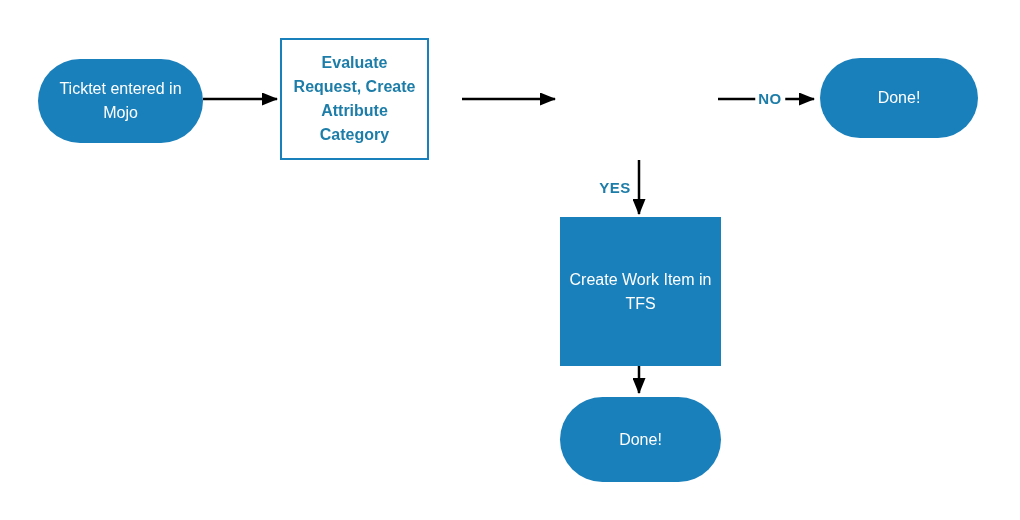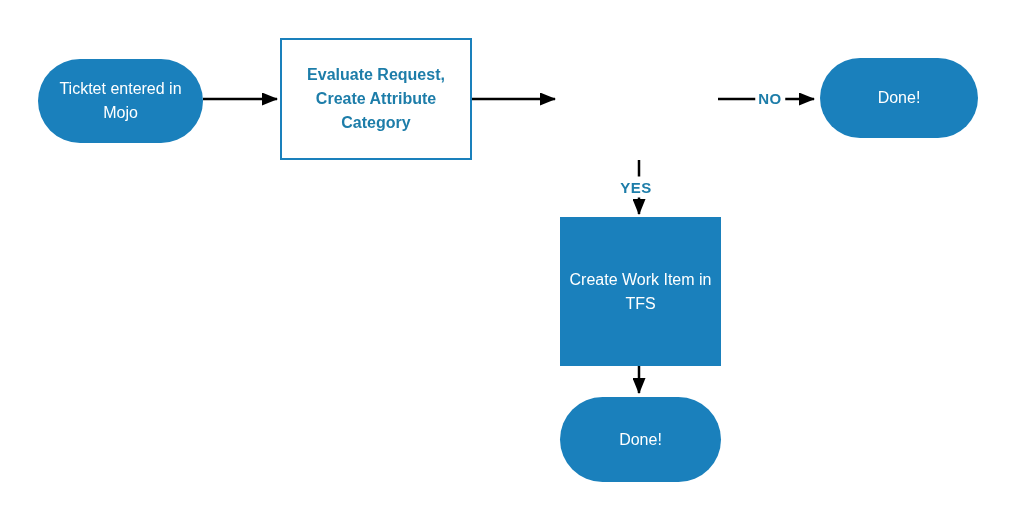--- a/index.html
+++ b/index.html
@@ -42,37 +42,37 @@
     border:2px solid var(--shape-border);
     color:var(--bold-text);
     font-weight:bold;
   }
   .diamond{
     background:var(--shape-fill);
     clip-path:polygon(50% 0%, 100% 50%, 50% 100%, 0% 50%);
   }
   .diamond .inner{width:118px;}
   .node-start{left:38px;top:59px;width:165px;height:84px;padding:0 12px;}
-  .node-evaluate{left:280px;top:38px;width:192px;height:122px;padding:0 10px;}
+  .node-evaluate{left:280px;top:38px;width:149px;height:122px;padding:0 10px;}
   .node-decision{left:558px;top:36px;width:161px;height:125px;}
   .node-done-no{left:820px;top:58px;width:158px;height:80px;}
   .node-create{left:560px;top:217px;width:161px;height:149px;padding:0 6px;}
   .node-done-final{left:560px;top:397px;width:161px;height:85px;}
   .edge-label{
     position:absolute;
     transform:translate(-50%,-50%);
     background:var(--background);
     color:var(--bold-text);
     font-weight:bold;
     font-size:15px;
     padding:0 3px;
     letter-spacing:0.5px;
   }
   .edge-label-no{left:770px;top:98px;}
-  .edge-label-yes{left:636px;top:187px;padding:2px 1px;}
+  .edge-label-yes{left:615px;top:187px;padding:2px 1px;}
 </style>
 </head>
 <body>
 
 <div class="canvas">
 
   <svg class="connector-layer" viewBox="0 0 1020 520" xmlns="http://www.w3.org/2000/svg">
     <defs>
       <marker id="arrowhead" markerUnits="userSpaceOnUse" markerWidth="16" markerHeight="13" refX="15" refY="6.5" orient="auto">
         <path d="M0,0 L16,6.5 L0,13 Z" fill="var(--connector)"></path>

